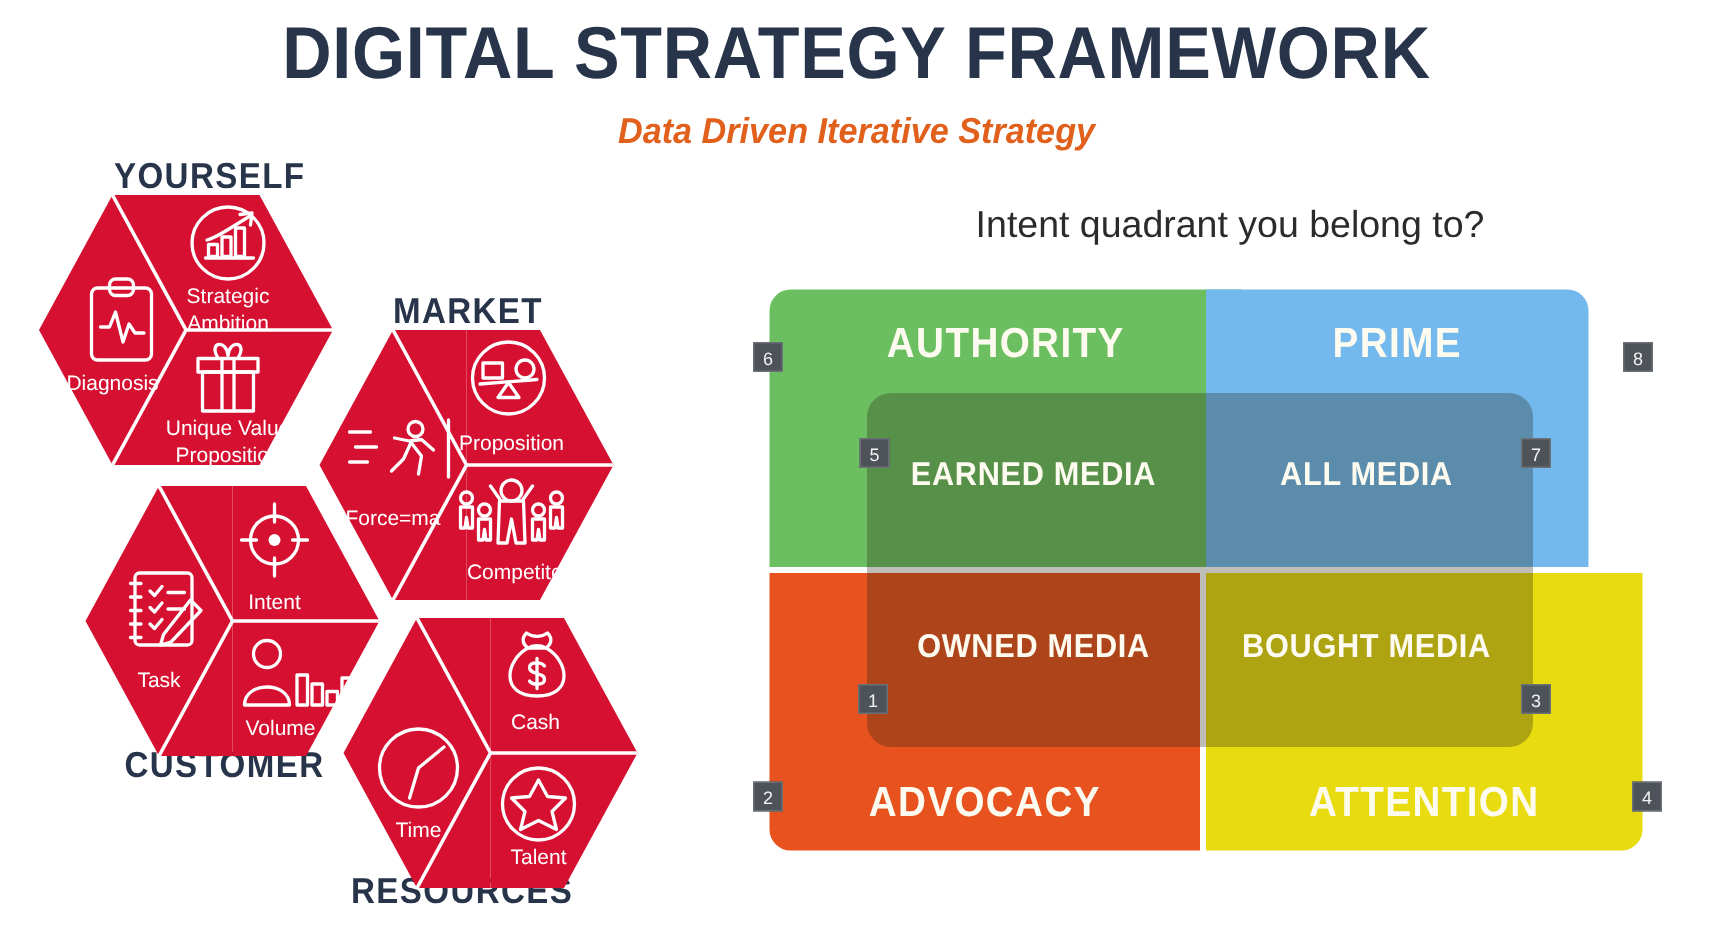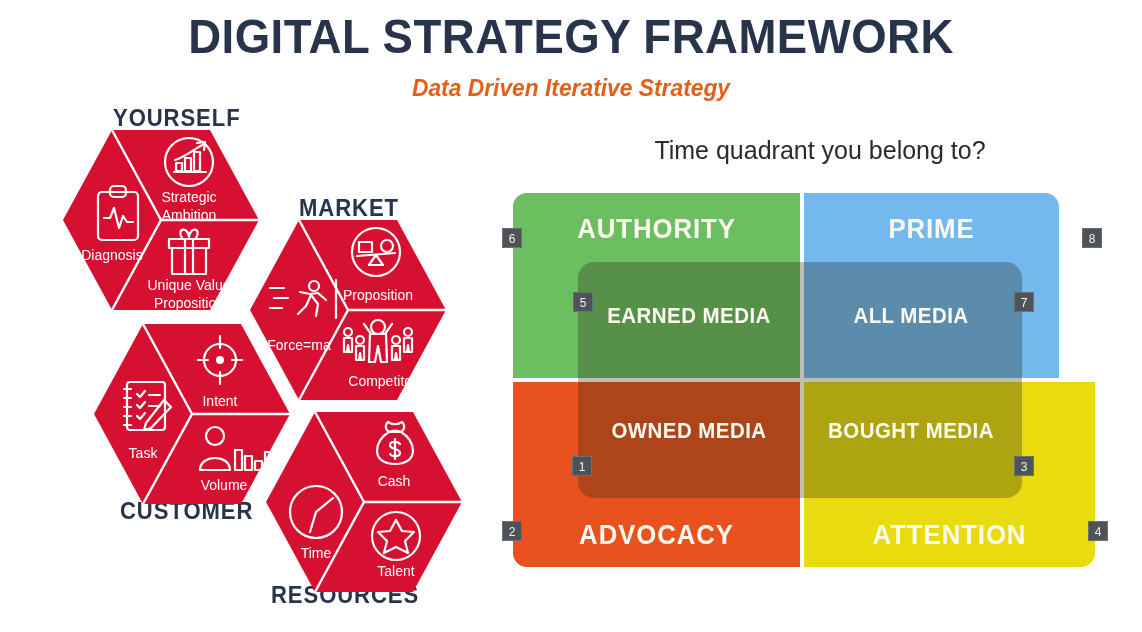--- a/index.html
+++ b/index.html
@@ -27,21 +27,21 @@
     color:#e0601c;
     transform:scaleX(0.95);transform-origin:center top;
     white-space:nowrap;
   }
   .question{
     position:absolute;left:560px;top:136px;width:520px;text-align:center;
     font-size:25px;color:#2b2b2b;white-space:nowrap;
   }
 
   
-  .hexwrap{position:absolute;left:0;top:0;width:470px;height:632px;margin-left:37px;}
+  .hexwrap{position:absolute;left:0;top:0;width:470px;height:632px;}
   .hexlabel{
     position:absolute;
     font-family:"Liberation Sans", sans-serif;
     font-weight:bold;font-size:24px;color:#27344a;
     letter-spacing:1px;white-space:nowrap;
     transform:scaleX(0.92);
   }
   .hexlabel.l-yourself{left:76px;top:104px;transform-origin:left top;}
   .hexlabel.l-market{left:262px;top:194px;transform-origin:left top;}
   .hexlabel.l-customer{left:83px;top:497px;transform-origin:left top;}
@@ -63,21 +63,21 @@
   
   .quadwrap{position:absolute;left:513px;top:193px;width:582px;height:374px;}
   .q{position:absolute;}
   .q .ql{
     position:absolute;left:0;right:0;text-align:center;
     font-family:"Liberation Sans", sans-serif;
     font-weight:bold;font-size:28px;color:#fdfbf0;
     letter-spacing:1px;white-space:nowrap;
     transform:scaleX(0.92);
   }
-  .q-tl{left:0;top:0;width:287px;height:185px;background:#6cbf60;border-top-left-radius:14px;}
+  .q-tl{left:0;top:0;width:287px;height:185px;background:#6cbf60;border-top-left-radius:14px;padding-left:28px;}
   .q-tr{left:291px;top:0;width:255px;height:185px;background:#73b9ed;border-top-right-radius:14px;}
   .q-bl{left:0;top:189px;width:287px;height:185px;background:#e8521e;border-bottom-left-radius:14px;}
   .q-br{left:291px;top:189px;width:291px;height:185px;background:#e8dc11;border-bottom-right-radius:14px;}
   .q-tl .ql,.q-tr .ql{top:20px;}
   .q-bl .ql,.q-br .ql{bottom:16px;}
 
   .overlay{
     position:absolute;left:65px;top:69px;width:444px;height:236px;
     background:rgba(40,38,20,0.30);
     border-radius:16px;
@@ -110,21 +110,21 @@
   .b2{left:-11px;top:328px;}
   .b4{left:575px;top:328px;}
 </style>
 </head>
 <body>
 
 <div id="stage">
 
   <div class="title">DIGITAL STRATEGY FRAMEWORK</div>
   <div class="subtitle">Data Driven Iterative Strategy</div>
-  <div class="question">Time quadrant you belong to?</div>
+  <div class="question">Intent quadrant you belong to?</div>
 
   <div class="hexwrap">
 
     <div class="hexlabel l-yourself">YOURSELF</div>
     <div class="hexlabel l-market">MARKET</div>
     <div class="hexlabel l-customer">CUSTOMER</div>
     <div class="hexlabel l-resources">RESOURCES</div>
 
     <div class="hex" style="left:26px;top:128px;">
       <svg width="196" height="184" viewBox="0 0 196 184">

